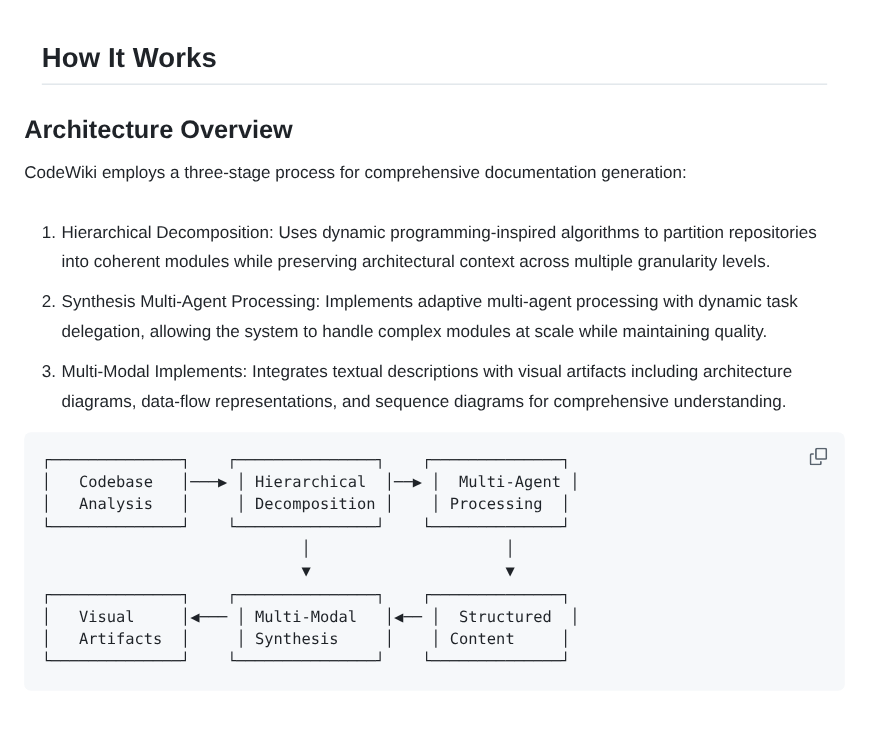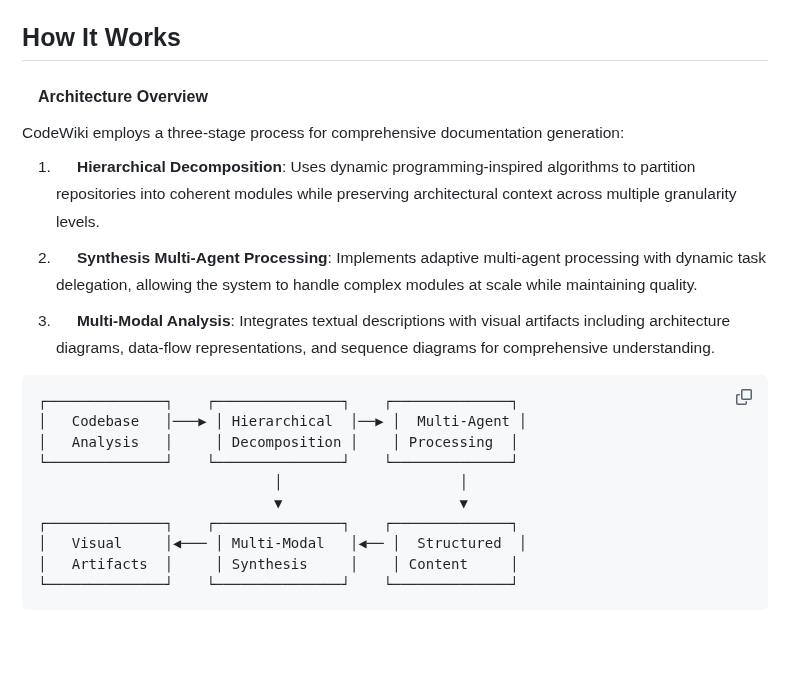--- a/index.html
+++ b/index.html
@@ -10,54 +10,54 @@
     overflow: hidden;
     background: #ffffff;
     color: #1f2328;
     font-family: "Liberation Sans", sans-serif;
     padding: 22px 22px 0 22px;
   }
   h1 {
     font-size: 25px;
     font-weight: 700;
     line-height: 1.25;
-    margin: 0;
+    margin: 16px;
     padding-bottom: 7px;
     border-bottom: 1px solid #d8dee4;
     letter-spacing: 0.1px;
   }
   h2 {
-    font-size: 16px;
+    font-size: 23px;
     font-weight: 700;
     line-height: 1.25;
-    margin: 26px 0 14px 16px;
+    margin: 26px 0 14px 0;
   }
   p.intro {
     font-size: 15.5px;
     line-height: 1.55;
-    margin: 0 0 8px 0;
+    margin: 0 0 28px 0;
   }
   ol.steps {
     list-style: none;
     margin: 0;
     padding: 0 0 0 16px;
   }
   ol.steps li {
     display: flex;
     font-size: 15.5px;
     line-height: 1.75;
     margin: 0 0 9px 0;
   }
   ol.steps .num {
     flex: 0 0 auto;
     margin-right: 5px;
     white-space: nowrap;
   }
   ol.steps .step-body { flex: 1 1 auto; }
-  ol.steps strong { font-weight: 700; margin-left: 21px; }
+  ol.steps strong { font-weight: 400; }
   .code-block {
     position: relative;
     margin-top: 14px;
     background: #f6f8fa;
     border-radius: 6px;
     padding: 16px;
   }
   .code-block pre {
     margin: 0;
     font-family: "DejaVu Sans Mono", monospace;
@@ -97,21 +97,21 @@
         <li>
           <span class="num">1.</span>
           <span class="step-body"><strong>Hierarchical Decomposition</strong><span>: Uses dynamic programming-inspired algorithms to partition repositories into coherent modules while preserving architectural context across multiple granularity levels.</span></span>
         </li>
         <li>
           <span class="num">2.</span>
           <span class="step-body"><strong>Synthesis Multi-Agent Processing</strong><span>: Implements adaptive multi-agent processing with dynamic task delegation, allowing the system to handle complex modules at scale while maintaining quality.</span></span>
         </li>
         <li>
           <span class="num">3.</span>
-          <span class="step-body"><strong>Multi-Modal Analysis</strong><span>: Integrates textual descriptions with visual artifacts including architecture diagrams, data-flow representations, and sequence diagrams for comprehensive understanding.</span></span>
+          <span class="step-body"><strong>Multi-Modal Implements</strong><span>: Integrates textual descriptions with visual artifacts including architecture diagrams, data-flow representations, and sequence diagrams for comprehensive understanding.</span></span>
         </li>
       </ol>
   </section>
 
   <section>
     <div class="code-block">
       <button class="copy-btn" aria-label="Copy">
         <svg width="16" height="16" viewBox="0 0 16 16" aria-hidden="true">
           <path d="M0 6.75C0 5.784.784 5 1.75 5h1.5a.75.75 0 0 1 0 1.5h-1.5a.25.25 0 0 0-.25.25v7.5c0 .138.112.25.25.25h7.5a.25.25 0 0 0 .25-.25v-1.5a.75.75 0 0 1 1.5 0v1.5A1.75 1.75 0 0 1 9.25 16h-7.5A1.75 1.75 0 0 1 0 14.25Z"></path>
           <path d="M5 1.75C5 .784 5.784 0 6.75 0h7.5C15.216 0 16 .784 16 1.75v7.5A1.75 1.75 0 0 1 14.25 11h-7.5A1.75 1.75 0 0 1 5 9.25Zm1.75-.25a.25.25 0 0 0-.25.25v7.5c0 .138.112.25.25.25h7.5a.25.25 0 0 0 .25-.25v-7.5a.25.25 0 0 0-.25-.25Z"></path>

